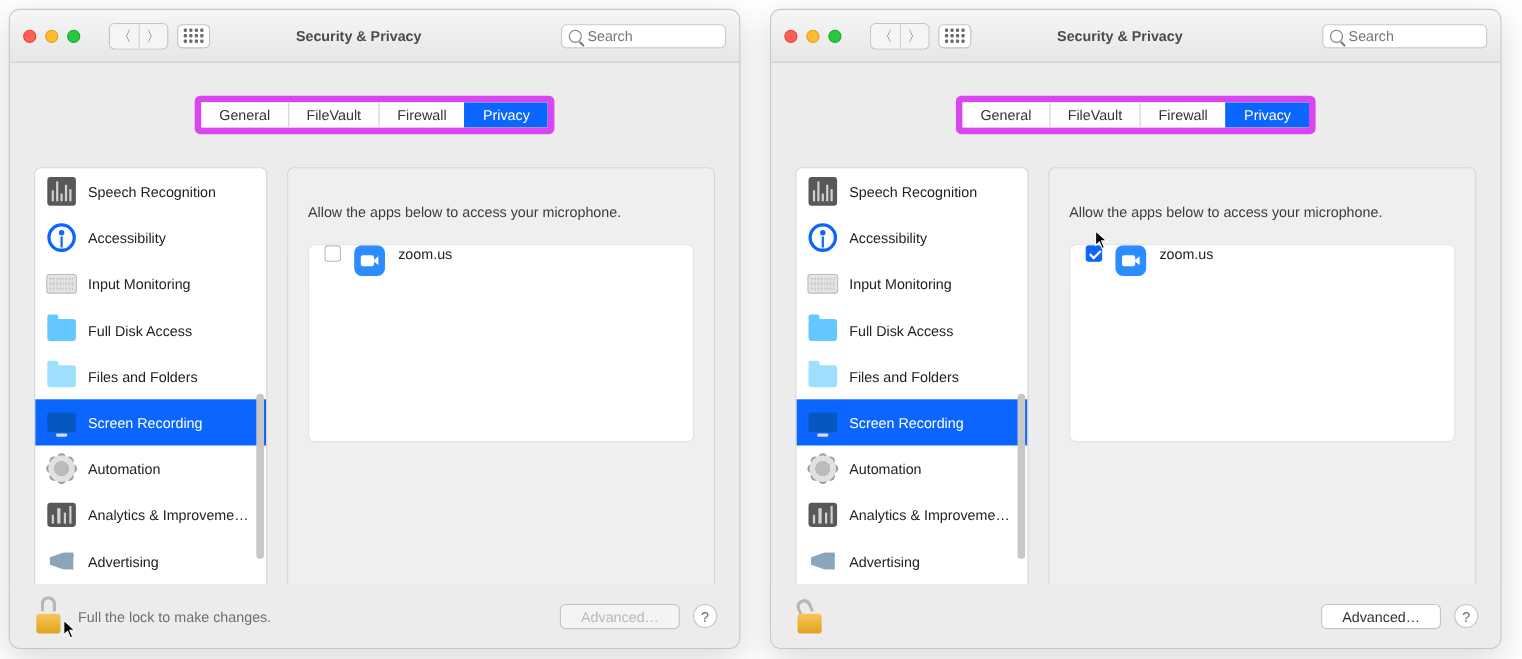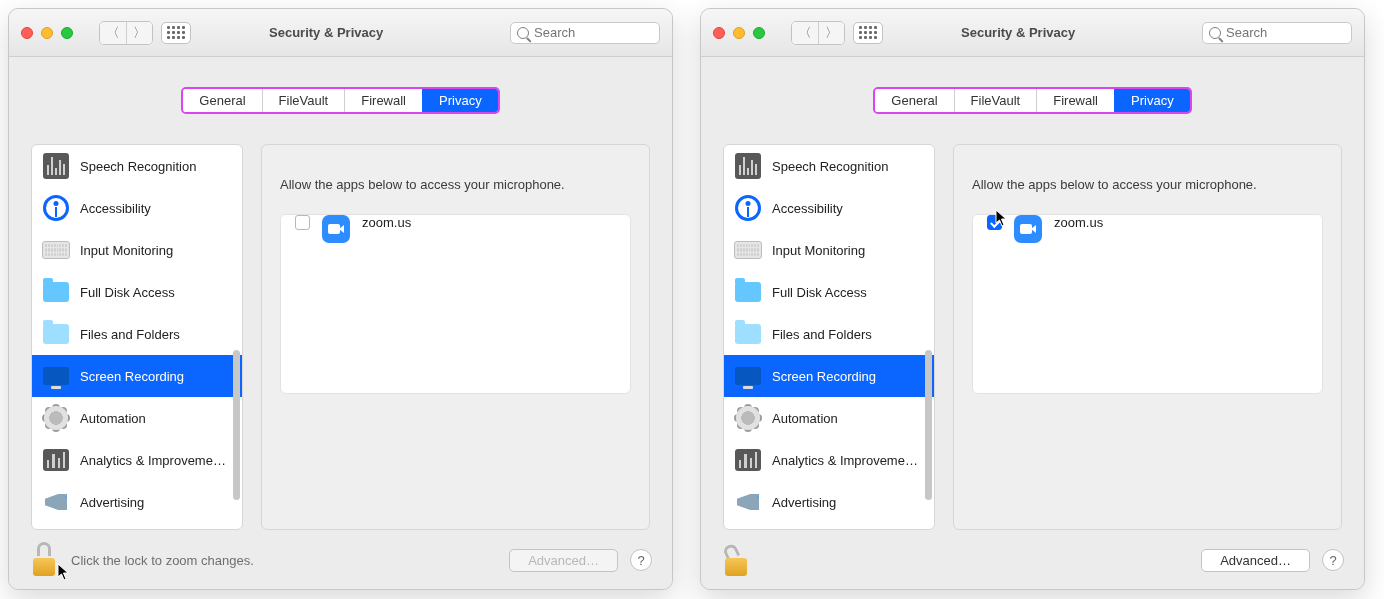--- a/index.html
+++ b/index.html
@@ -82,21 +82,21 @@
   }
   .search input {
     border:none; outline:none; background:transparent; font-size:13px; color:#333; width:100px;
   }
 
   
   .tabs-row {
     display:flex; justify-content:center; padding:30px 0 14px;
   }
   .tabs {
-    display:flex; border:2px solid #d946ef; border-radius:5px; overflow:hidden; background:#fff;
+    display:flex; border:6px solid #d946ef; border-radius:5px; overflow:hidden; background:#fff;
     box-shadow:0 1px 0 rgba(255,255,255,.6) inset;
   }
   .tab {
     padding:4px 16px; font-size:13px; color:#333; background:#fff;
   }
   .tab + .tab { border-left:1px solid #cfcfcf; }
   .tab.active {
     background:#0a66ff; color:#fff; border-left-color:#0a66ff;
   }
 
@@ -362,21 +362,21 @@
       </div>
     </div>
 
     <div class="footer">
       <div class="lock-box">
         <div class="lock">
           <div class="shackle"></div>
             <div class="body"></div>
         </div>
       </div>
-      <div class="lock-text">Click the lock to zoom changes.</div>
+      <div class="lock-text">Full the lock to make changes.</div>
       <div class="spacer"></div>
       <div class="adv-btn disabled">Advanced…</div>
       <div class="help-btn">?</div>
     </div>
 
     <div class="cursor" style="left:48px; top:554px;">
       <svg viewBox="0 0 14 18">
           <path d="M1 1 L1 14 L4.5 11 L7 17 L9 16 L6.5 10 L11 10 Z" fill="#000" stroke="#fff" stroke-width="1"></path>
         </svg>
     </div>

